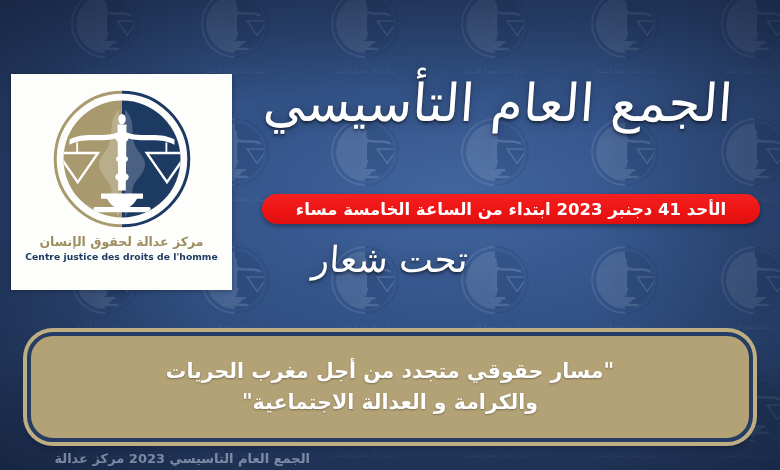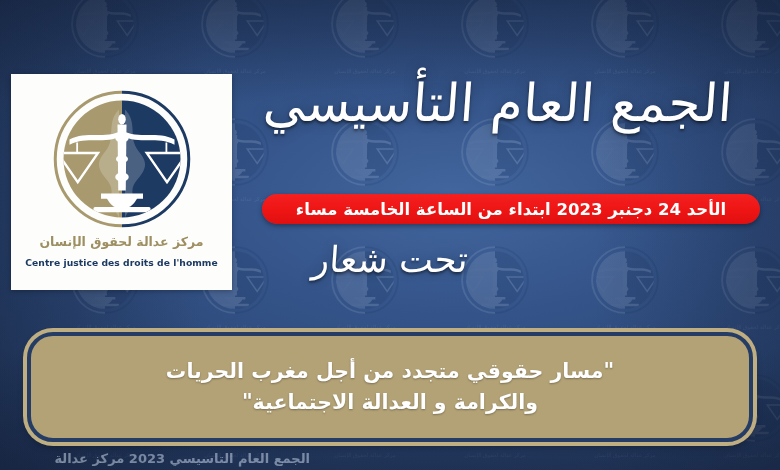--- a/index.html
+++ b/index.html
@@ -71,21 +71,21 @@
   .logo-ar {
     margin-top:1px;
     font-size:12.5px;
     font-weight:bold;
     color:#9d8f61;
     letter-spacing:.3px;
     white-space:nowrap;
     line-height:1.1;
   }
   .logo-fr {
-    margin-top:8px;
+    margin-top:2px;
     font-size:9.2px;
     font-weight:bold;
     color:#1d3a63;
     letter-spacing:.05px;
     white-space:nowrap;
     direction:ltr;
   }
 
   
   #headline {
@@ -1032,21 +1032,21 @@
       </g>
     </svg>
 
     <div class="logo-ar">مركز عدالة لحقوق الإنسان</div>
     <div class="logo-fr">Centre justice des droits de l'homme</div>
   </div>
 
   <div id="headline">الجمع العام التأسيسي</div>
 
   <div id="date-banner">
-    <span>الأحد 24 دجنبر 2023 ابتداء من الساعة الخامسة مساء</span>
+    <span>الأحد 41 دجنبر 2023 ابتداء من الساعة الخامسة مساء</span>
   </div>
 
   <div id="subhead">تحت شعار</div>
 
   <div id="slogan-box">
     <div id="slogan-text">
       <div>"مسار حقوقي متجدد من أجل مغرب الحريات</div>
       <div>والكرامة و العدالة الاجتماعية"</div>
     </div>
   </div>

